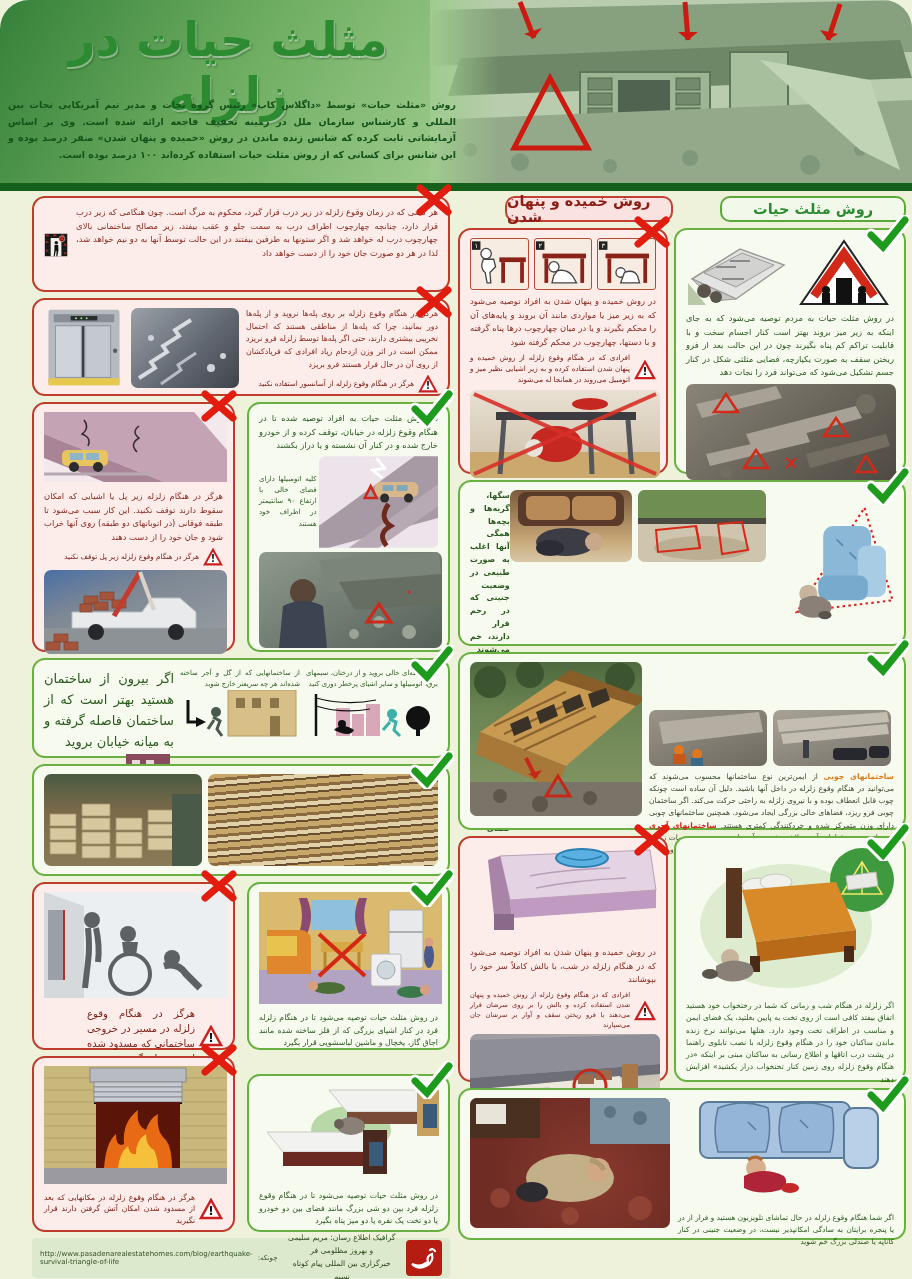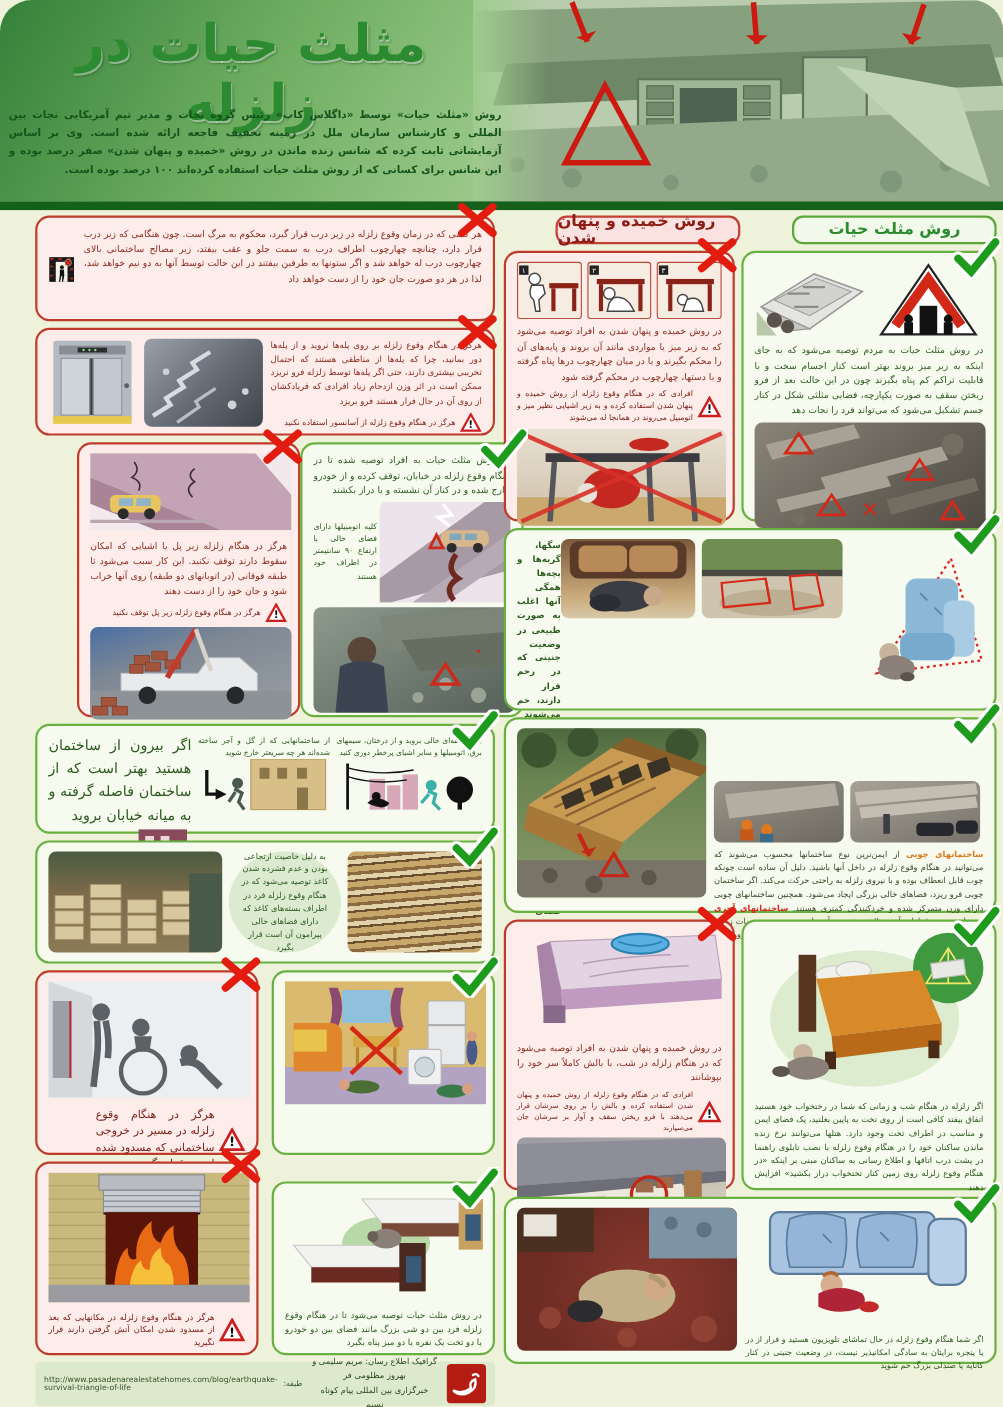--- a/index.html
+++ b/index.html
@@ -189,21 +189,21 @@
           <svg width="20" height="18" viewBox="0 0 24 22">
               <path d="M12 2 L22 20 L2 20 Z" fill="#fff" stroke="#cc1f1f" stroke-width="2.5"></path>
               <text x="12" y="17" font-size="12" text-anchor="middle" fill="#111" font-weight="bold">!</text>
             </svg>
           <span class="wt">هرگز در هنگام وقوع زلزله از آسانسور استفاده نکنید</span>
         </div>
       </div>
     </div>
 
     <div class="row2">
-      <div class="panel pr" style="width:203px;height:250px;margin-left:38px;">
+      <div class="panel pr" style="width:203px;height:250px;">
         <svg class="mark" width="40" height="34" viewBox="0 0 40 34">
             <g stroke="#e21d0f" stroke-width="7" stroke-linecap="round">
               <line x1="6" y1="5" x2="34" y2="29"></line>
               <line x1="34" y1="5" x2="6" y2="29"></line>
             </g>
           </svg>
         <svg class="illo" width="183" height="70" viewBox="0 0 183 70">
           <rect width="183" height="70" fill="#f3e9ec"></rect>
           <polygon points="0,0 150,0 183,38 183,70 120,70 0,22" fill="#c3a3b4"></polygon>
           <polygon points="0,22 120,70 60,70 0,46" fill="#a88496"></polygon>
@@ -364,21 +364,20 @@
             <rect x="72" y="44" width="26" height="12"></rect>
               <rect x="72" y="58" width="26" height="12"></rect>
               <rect x="72" y="72" width="26" height="12"></rect>
             <rect x="104" y="36" width="28" height="12"></rect>
               <rect x="104" y="50" width="28" height="12"></rect>
               <rect x="104" y="64" width="28" height="12"></rect>
           </g>
           <rect x="128" y="20" width="30" height="72" fill="#4a5a48"></rect>
         </svg>
       </div>
-      <div class="circle-note" style="width:102px;height:92px;">به دلیل خاصیت ارتجاعی بودن و عدم فشرده شدن کاغذ توصیه می‌شود که در هنگام وقوع زلزله فرد در اطراف بسته‌های کاغذ که دارای فضاهای خالی پیرامون آن است قرار بگیرد</div>
       <div class="ph" style="flex:1;height:92px;background:repeating-linear-gradient(175deg,#c8a76a 0 5px,#8a6a3e 5px 8px,#e2d2aa 8px 12px,#6a4e30 12px 14px);"></div>
     </div>
 
     <div class="row2">
       <div class="panel pr" style="width:203px;height:168px;">
         <svg class="mark" width="40" height="34" viewBox="0 0 40 34">
             <g stroke="#e21d0f" stroke-width="7" stroke-linecap="round">
               <line x1="6" y1="5" x2="34" y2="29"></line>
               <line x1="34" y1="5" x2="6" y2="29"></line>
             </g>
@@ -436,20 +435,21 @@
             </g>
           <g>
               <ellipse cx="152" cy="100" rx="14" ry="6" fill="#3a7a4a"></ellipse>
               <circle cx="166" cy="98" r="5" fill="#d8a080"></circle>
             </g>
           <g>
               <ellipse cx="170" cy="64" rx="5" ry="12" fill="#4a5a8a"></ellipse>
               <circle cx="170" cy="50" r="4.5" fill="#d8a080"></circle>
             </g>
         </svg>
+        <p class="p green-t" style="margin-top:4px;font-size:7.8px;">در روش مثلث حیات توصیه می‌شود تا در هنگام زلزله فرد در کنار اشیای بزرگی که از فلز ساخته شده مانند اجاق گاز، یخچال و ماشین لباسشویی قرار بگیرد</p>
       </div>
     </div>
 
     <div class="row2">
       <div class="panel pr" style="width:203px;height:176px;">
         <svg class="mark" width="40" height="34" viewBox="0 0 40 34">
             <g stroke="#e21d0f" stroke-width="7" stroke-linecap="round">
               <line x1="6" y1="5" x2="34" y2="29"></line>
               <line x1="34" y1="5" x2="6" y2="29"></line>
             </g>
@@ -513,21 +513,21 @@
     <div class="footer">
       <svg class="logo" width="36" height="36" viewBox="0 0 36 36">
         <rect width="36" height="36" rx="4" fill="#b51d12"></rect>
         <path d="M6 24 q6 6 14 2 q8 -4 6 -12 q-6 2 -4 8 q-8 6 -16 2 z M24 10 q3 -2 5 1" stroke="#fff" stroke-width="2.2" fill="none" stroke-linecap="round"></path>
       </svg>
       <div class="credits">
         <div>گرافیک اطلاع رسان: مریم سلیمی و بهروز مظلومی فر</div>
         <div>خبرگزاری بین المللی پیام کوتاه نسیم</div>
       </div>
       <div class="src">
-        <span>طبقه:</span>
+        <span>چونکه:</span>
         <span class="url">http://www.pasadenarealestatehomes.com/blog/earthquake-survival-triangle-of-life</span>
       </div>
     </div>
   </div>
 
   <div class="rr">
     <div style="display:flex;justify-content:space-between;margin-bottom:6px;">
       <div class="colhead duck">روش خمیده و پنهان شدن</div>
       <div class="colhead tri">روش مثلث حیات</div>
     </div>

